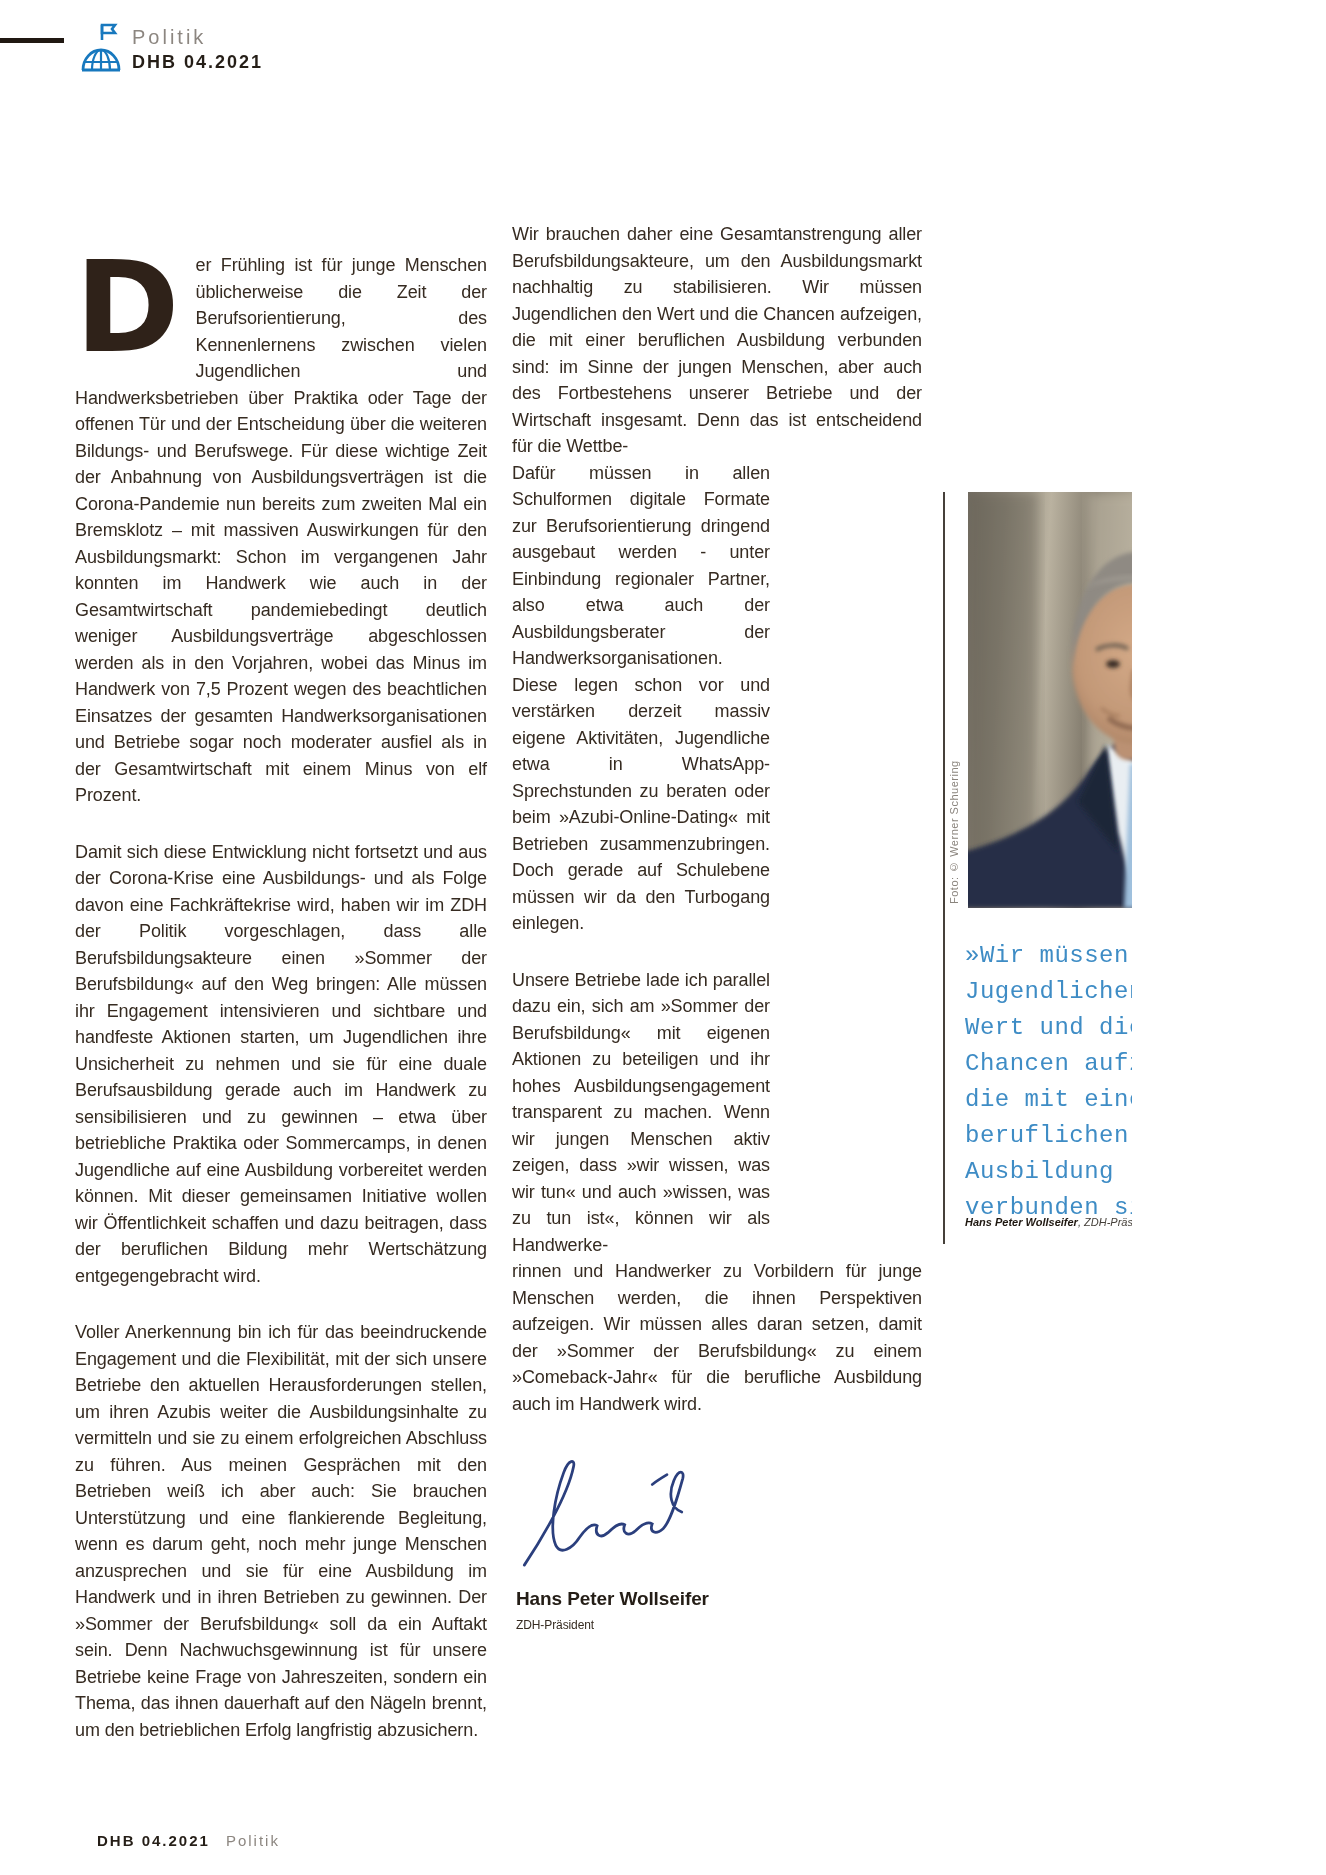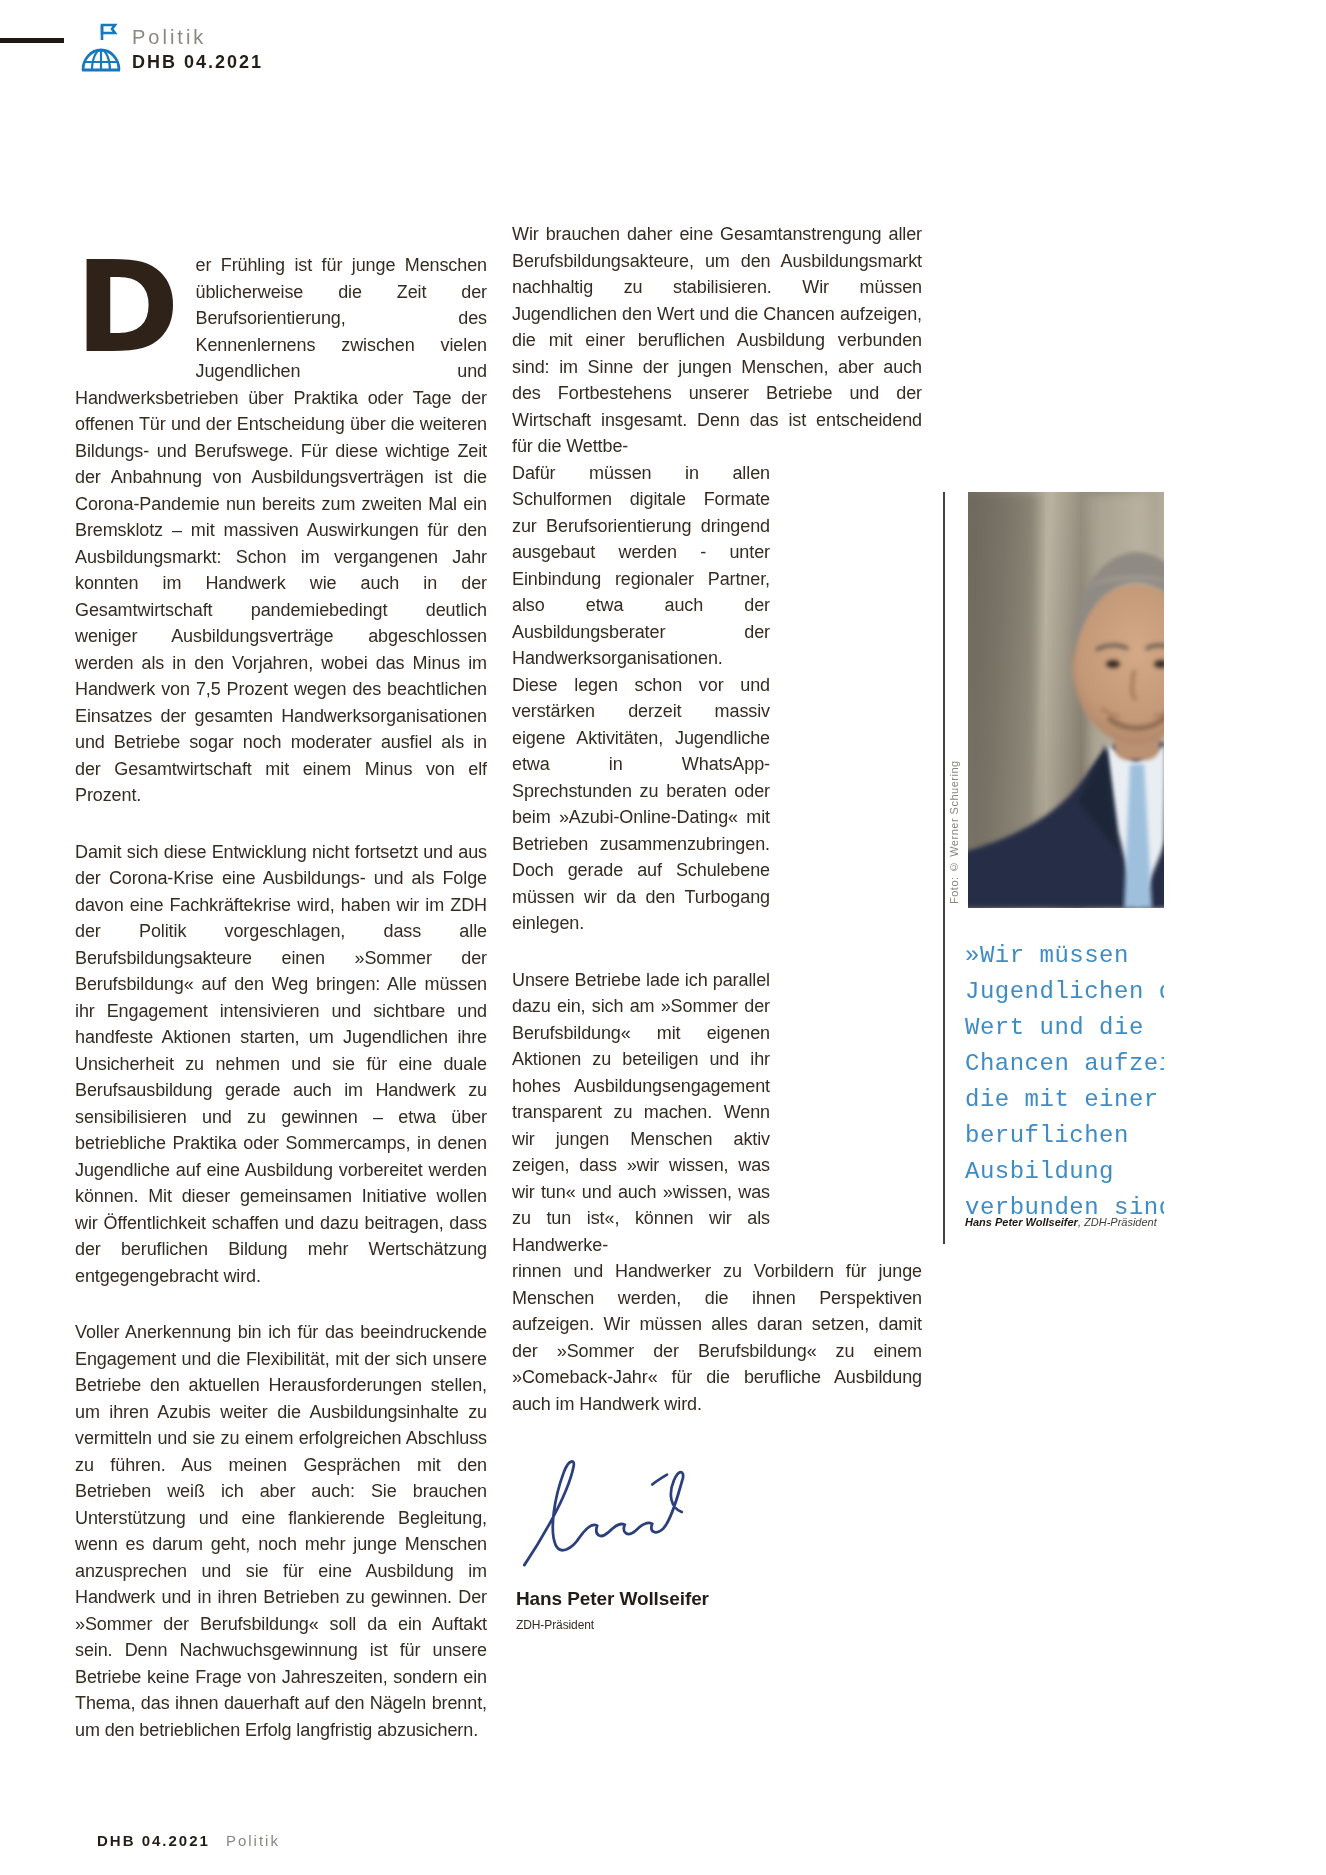--- a/index.html
+++ b/index.html
@@ -3,21 +3,20 @@
 <meta charset="utf-8">
 <style>
   html,body{margin:0;padding:0;background:#ffffff;}
   .page{
     position:relative;
     width:1132px;height:1875px;
     background:#ffffff;
     font-family:"Liberation Sans", sans-serif;
     color:#362b21;
     overflow:hidden;
-    padding-left:32px;
   }
   
   .top-rule{position:absolute;left:0;top:38px;width:64px;height:5px;background:#201812;}
   .header{position:absolute;left:80px;top:22px;display:flex;align-items:flex-start;gap:10px;}
   .header .icon{width:42px;height:52px;flex:0 0 auto;}
   .header-text{display:flex;flex-direction:column;gap:3px;padding-top:4px;}
   .kicker{font-size:20px;letter-spacing:3px;color:#8c8680;font-weight:400;}
   .issue{font-size:18px;letter-spacing:2px;color:#251e17;font-weight:700;}
   
   .col{position:absolute;text-align:justify;font-size:18px;line-height:26.5px;letter-spacing:-0.1px;color:#362b21;}

